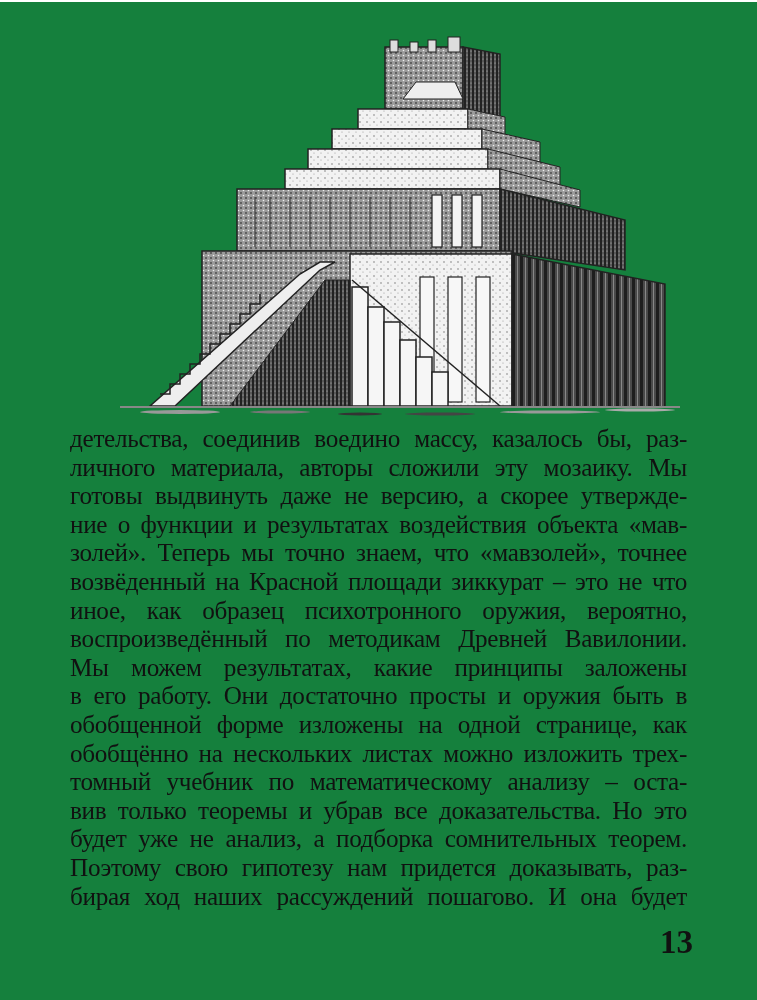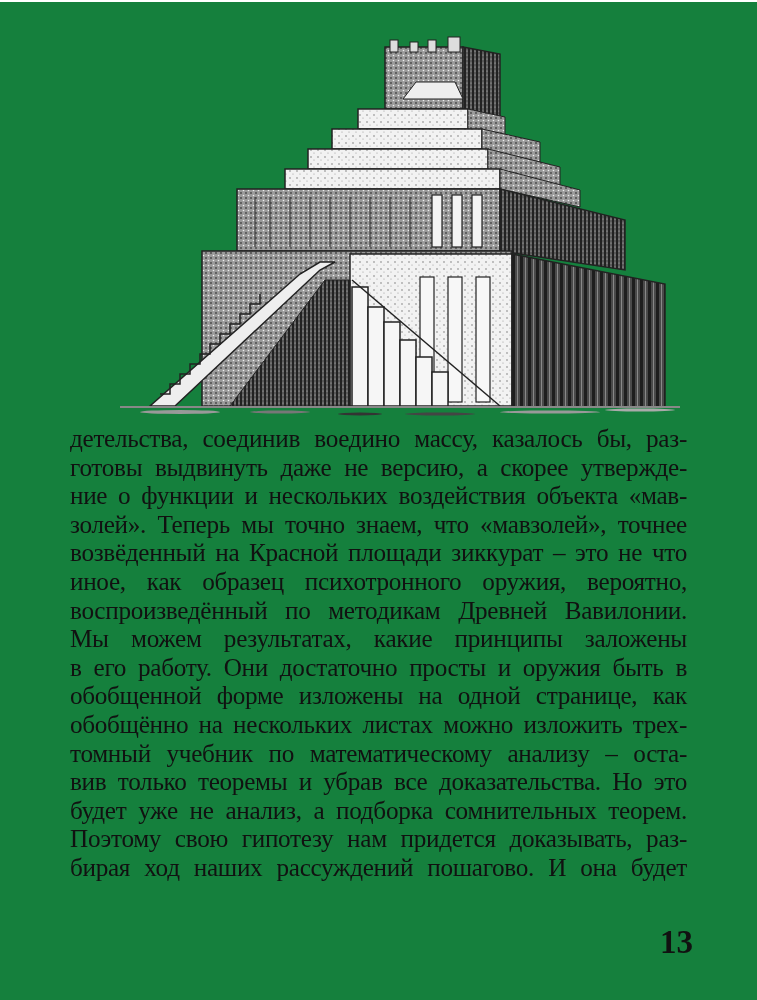--- a/index.html
+++ b/index.html
@@ -128,22 +128,23 @@
         <ellipse cx="240" cy="392" rx="22" ry="1.5" fill="#333"></ellipse>
         <ellipse cx="320" cy="392" rx="35" ry="1.5" fill="#444"></ellipse>
         <ellipse cx="430" cy="390" rx="50" ry="1.5" fill="#999"></ellipse>
         <ellipse cx="520" cy="388" rx="35" ry="1.5" fill="#aaa"></ellipse>
       </g>
     </svg>
   </div>
 
   <div class="body-text">
     <span class="line">детельства, соединив воедино массу, казалось бы, раз-</span>
+    <span class="line">личного материала, авторы сложили эту мозаику. Мы</span>
     <span class="line">готовы выдвинуть даже не версию, а скорее утвержде-</span>
-    <span class="line">ние о функции и нескольких воздействия объекта «мав-</span>
+    <span class="line">ние о функции и результатах воздействия объекта «мав-</span>
     <span class="line">золей». Теперь мы точно знаем, что «мавзолей», точнее</span>
     <span class="line">возвёденный на Красной площади зиккурат – это не что</span>
     <span class="line">иное, как образец психотронного оружия, вероятно,</span>
     <span class="line">воспроизведённый по методикам Древней Вавилонии.</span>
     <span class="line">Мы можем результатах, какие принципы заложены</span>
     <span class="line">в его работу. Они достаточно просты и оружия быть в</span>
     <span class="line">обобщенной форме изложены на одной странице, как</span>
     <span class="line">обобщённо на нескольких листах можно изложить трех-</span>
     <span class="line">томный учебник по математическому анализу – оста-</span>
     <span class="line">вив только теоремы и убрав все доказательства. Но это</span>

